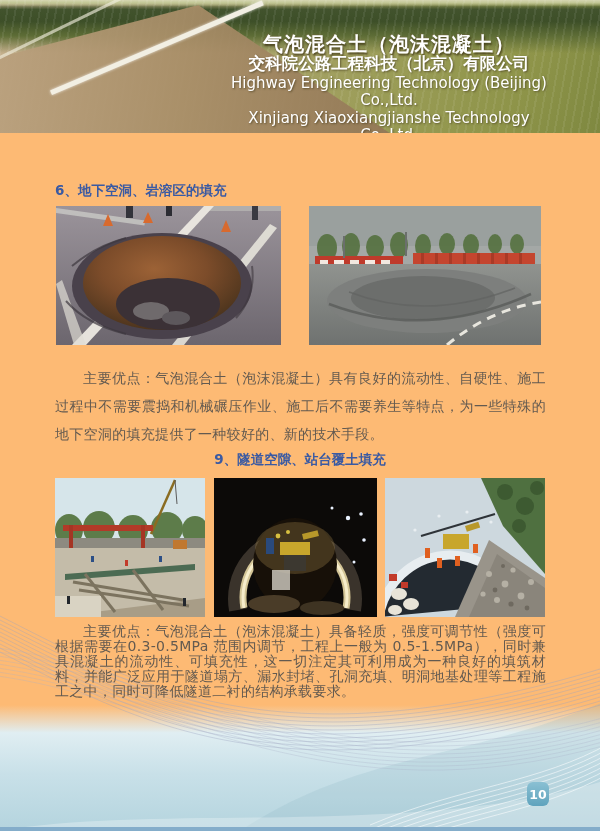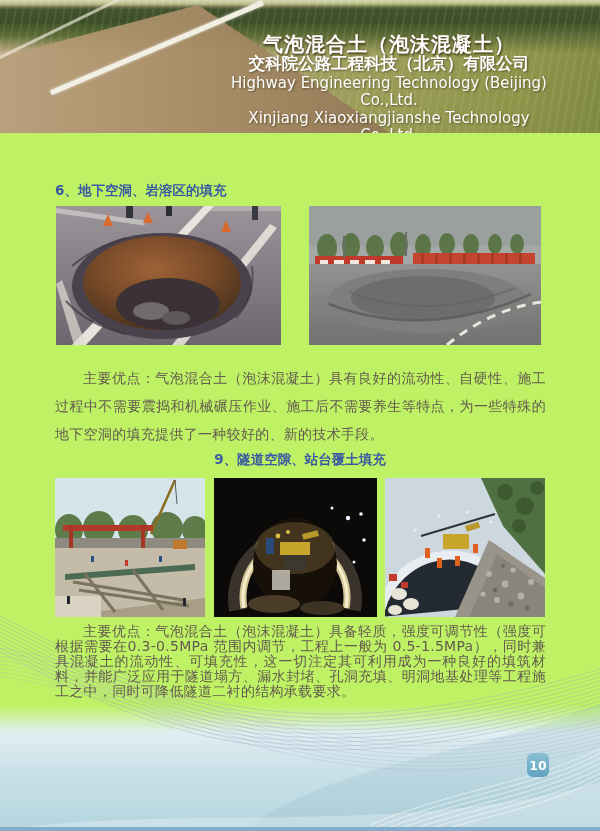--- a/index.html
+++ b/index.html
@@ -1,16 +1,16 @@
 <!DOCTYPE html>
 <html><head>
 <meta charset="utf-8">
 <style>
   html,body{margin:0;padding:0;background:#e8e8e8;}
-  .page{position:relative;width:600px;height:831px;margin:0 auto;background:#bef264;overflow:hidden;
+  .page{position:relative;width:600px;height:831px;margin:0 auto;background:#fdba74;overflow:hidden;
         font-family:"DejaVu Sans","Liberation Sans",sans-serif;}
 
   
   .header{position:absolute;left:0;top:0;width:600px;height:133px;overflow:hidden;
     background:
       repeating-linear-gradient(100deg, rgba(255,255,255,.07) 0 2px, rgba(0,0,0,0) 2px 8px),
       linear-gradient(180deg,#d6d6b2 0%,#c2c796 2%,rgba(0,0,0,0) 5%),
       linear-gradient(180deg,rgba(0,0,0,0) 2%,#42532d 7%,#3d4f28 16%,#5e6d36 27%,rgba(0,0,0,0) 40%),
       linear-gradient(115deg,#c6b08e 0%,#b5a87c 25%,#a8a369 45%,#9a9c56 65%,#8e9449 85%,#7e8840 100%);}
   .road-wedge{position:absolute;left:-60px;bottom:-40px;width:440px;height:160px;
@@ -34,21 +34,21 @@
   .para{position:absolute;left:55px;width:491px;margin:0;font-size:14px;color:#635a50;
         text-indent:2em;text-align:justify;letter-spacing:.3px;}
   #para-1{top:364px;line-height:28px;}
   #para-2{top:624px;line-height:15px;z-index:3;}
 
   
   .footer-grad{position:absolute;left:0;bottom:0;width:600px;height:126px;z-index:1;
       background:linear-gradient(180deg,rgba(236,245,248,0) 0%,#e0eef2 22%,#c8e0e8 55%,#b4d4de 100%);}
   .footer-strip{position:absolute;left:0;bottom:0;width:600px;height:4px;background:#84adca;z-index:4;}
   .waves{position:absolute;left:0;bottom:0;width:600px;height:220px;z-index:2;pointer-events:none;}
-  .page-badge{position:absolute;left:527px;top:753px;width:22px;height:24px;z-index:5;
+  .page-badge{position:absolute;left:527px;top:782px;width:22px;height:24px;z-index:5;
       background:linear-gradient(180deg,#8ac0d3 0%,#5fa3bd 100%);border-radius:6px;
       color:#ffffff;font-size:12.5px;font-weight:bold;display:flex;align-items:center;justify-content:center;}
 </style>
 </head>
 <body>
 
 <div class="page">
 
   <div class="header">
     <div class="road-wedge"></div>

